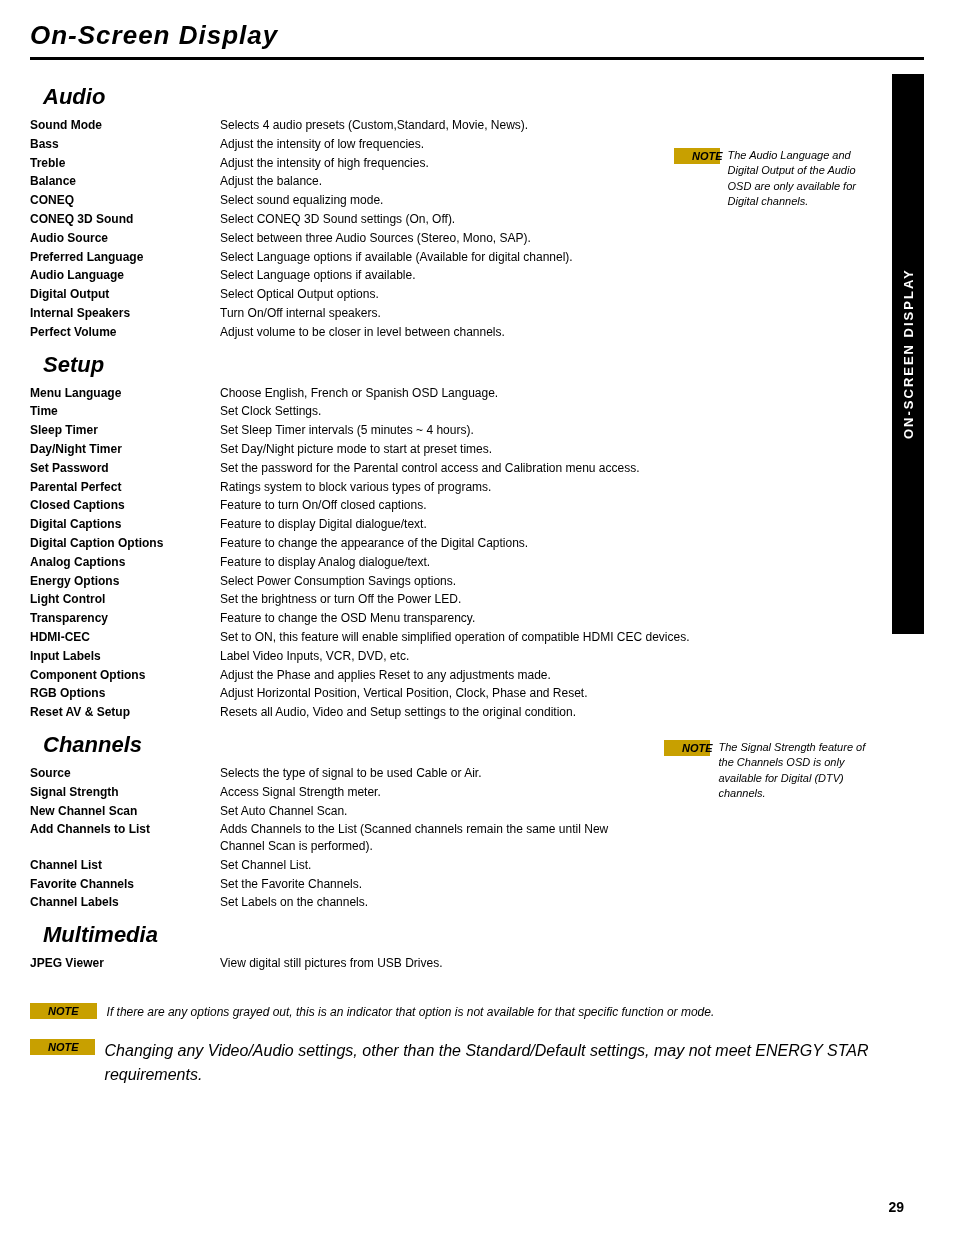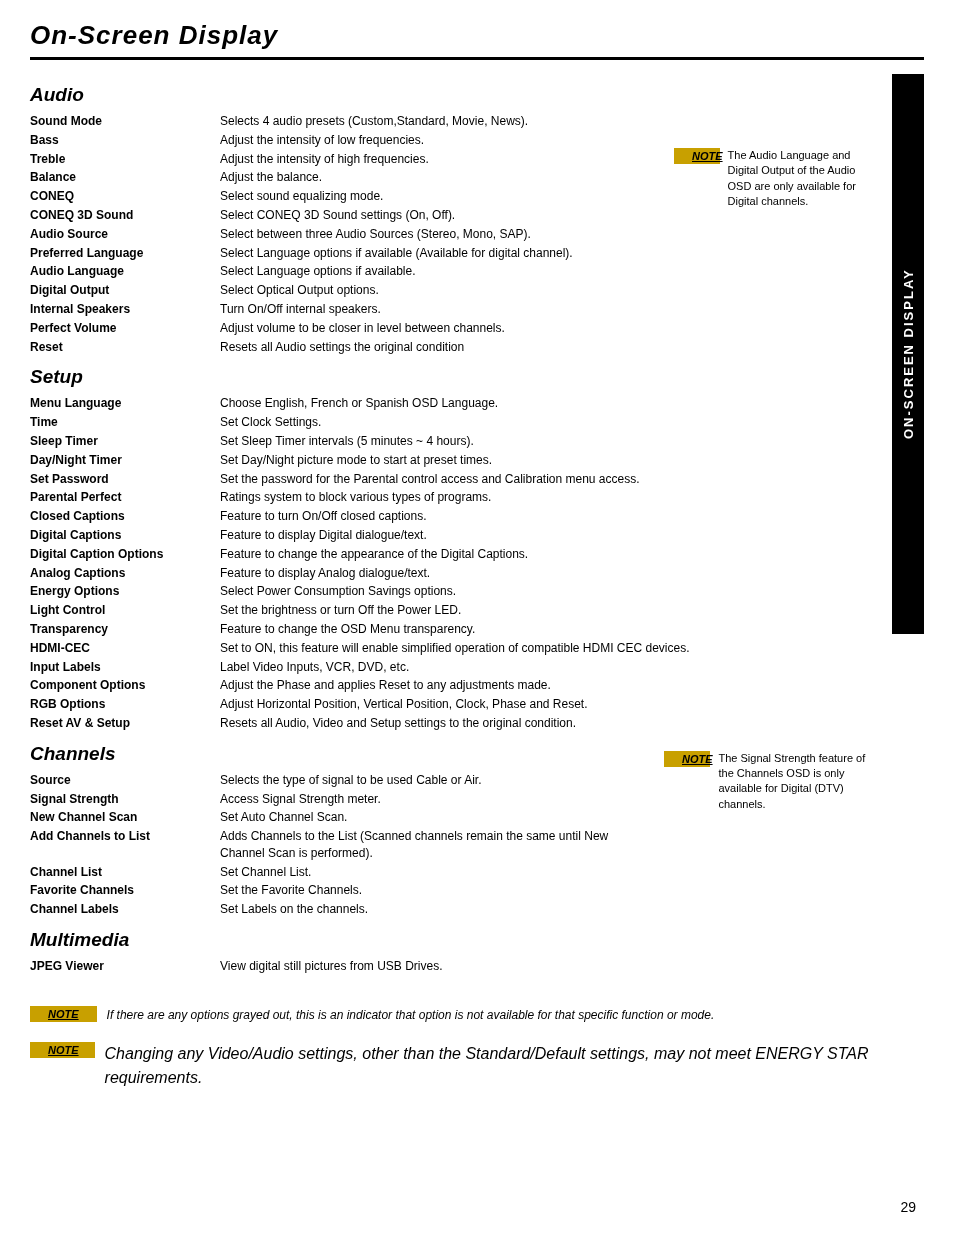--- a/index.html
+++ b/index.html
@@ -21,25 +21,26 @@
     .page-title {
       font-size: 26px;
       font-weight: 900;
       font-style: italic;
       border-bottom: 3px solid #000;
       padding-bottom: 6px;
       margin-bottom: 14px;
       letter-spacing: 1px;
     }
     .section-title {
-      font-size: 19px;
+      font-size: 22px;
       font-weight: 900;
       font-style: italic;
       margin-bottom: 6px;
       margin-top: 10px;
+      margin-left: 13px;
     }
     .main-content {
       flex: 1;
       padding-right: 10px;
     }
     .sidebar-tab {
       writing-mode: vertical-rl;
       transform: rotate(180deg);
       background: #000;
       color: #fff;
@@ -83,24 +84,24 @@
     .note-badge {
       background: #c8a000;
       color: #000;
       font-weight: 900;
       font-size: 11px;
       padding: 2px 18px;
       white-space: nowrap;
       font-style: italic;
       min-width: 44px;
       text-align: right;
-      text-decoration: underline;
     }
     .note-text {
       font-size: 11px;
+      font-style: italic;
       line-height: 1.4;
     }
     .note-inline {
       display: flex;
       flex-direction: row;
       align-items: flex-start;
       gap: 8px;
       margin: 4px 0 4px 0;
       max-width: 460px;
     }
@@ -124,23 +125,23 @@
     }
     .bottom-note {
       display: flex;
       flex-direction: row;
       align-items: flex-start;
       gap: 10px;
     }
     .page-number {
       position: absolute;
       bottom: 20px;
-      right: 38px;
+      right: 50px;
       font-size: 14px;
-      font-weight: normal;
+      font-weight: bold;
     }
     .channels-section {
       position: relative;
     }
   </style>
 </head>
 <body>
 
 <div class="page-container">
 
@@ -195,24 +196,20 @@
                   <td><strong>Digital Output</strong></td>
                   <td>Select Optical Output options.</td>
                 </tr>
                 <tr>
                   <td><strong>Internal Speakers</strong></td>
                   <td>Turn On/Off internal speakers.</td>
                 </tr>
                 <tr>
                   <td><strong>Perfect Volume</strong></td>
                   <td>Adjust volume to be closer in level between channels.</td>
-                </tr>
-                <tr>
-                  <td><strong>Reset</strong></td>
-                  <td>Resets all Audio settings the original condition</td>
                 </tr>
               </tbody>
           </table>
           <div class="audio-note-area">
             <div class="note-inline">
               <span class="note-badge">NOTE</span>
               <span class="note-text">The Audio Language and Digital Output of the Audio OSD are only available for Digital channels.</span>
             </div>
           </div>
         </div>

